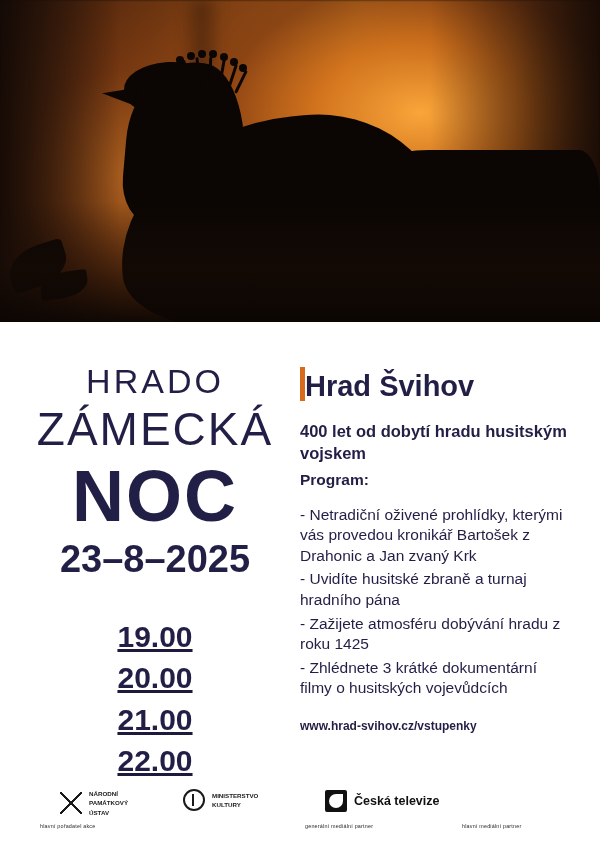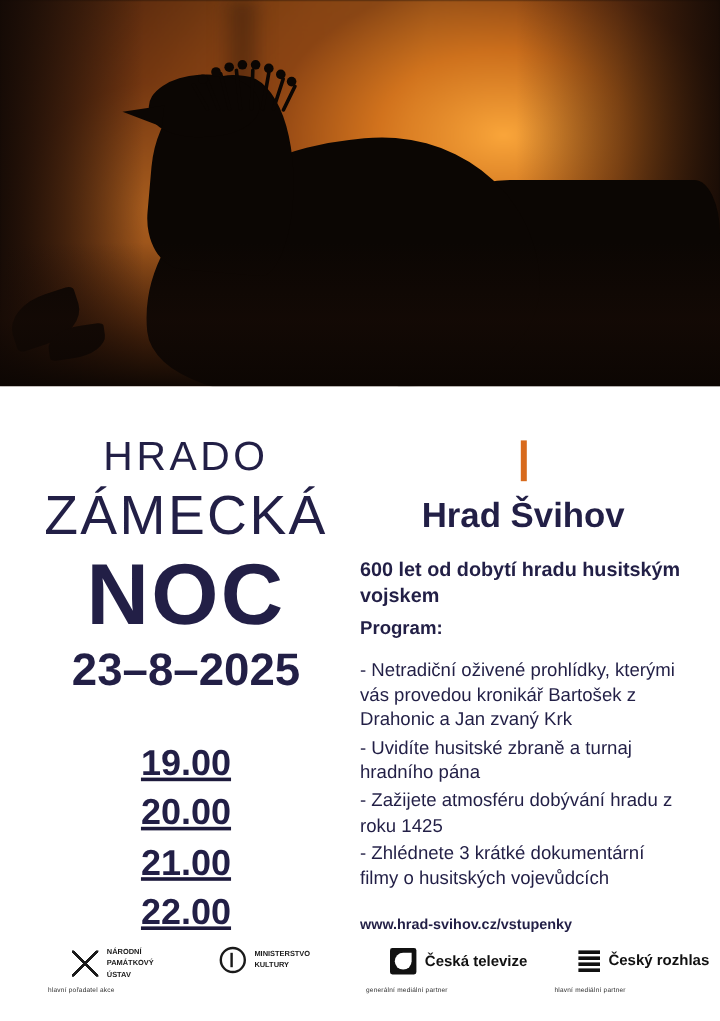--- a/index.html
+++ b/index.html
@@ -147,21 +147,21 @@
     font-size: 30px; font-weight: 700; color: #221f46;
     line-height: 1.38;
   }
 
   .right-block {
     position: absolute;
     left: 300px; top: 42px; width: 272px;
     color: #221f46;
   }
   .title-row {
-    display: flex; align-items: center; gap: 14px; flex-direction: column;
+    display: flex; align-items: flex-end; gap: 0;
   }
   .accent-bar {
     width: 5px; height: 34px; background: #d86a1c; margin-top: 3px; flex: none;
   }
   .castle-title {
     font-size: 29px; font-weight: 700; color: #221f46; line-height: 1.05;
   }
   .subtitle {
     margin-top: 20px;
     font-size: 16.5px; font-weight: 700; line-height: 1.32; color: #221f46;
@@ -281,21 +281,21 @@
         <div>21.00</div>
         <div>22.00</div>
       </div>
     </div>
 
     <div class="right-block">
       <div class="title-row">
         <div class="accent-bar"></div>
         <div class="castle-title">Hrad Švihov</div>
       </div>
-      <div class="subtitle">600 let od dobytí hradu husitským vojskem</div>
+      <div class="subtitle">400 let od dobytí hradu husitským vojskem</div>
       <div class="program-label">Program:</div>
       <div class="program-list">
         <div class="program-item">- Netradiční oživené prohlídky, kterými vás provedou kronikář Bartošek z Drahonic a Jan zvaný Krk</div>
         <div class="program-item">- Uvidíte husitské zbraně a turnaj hradního pána</div>
         <div class="program-item">- Zažijete atmosféru dobývání hradu z roku 1425</div>
         <div class="program-item">- Zhlédnete 3 krátké dokumentární filmy o husitských vojevůdcích</div>
       </div>
       <div class="weburl">www.hrad-svihov.cz/vstupenky</div>
     </div>
 
@@ -312,29 +312,20 @@
         <div class="mk-mark"></div>
         <div class="mk-text" style="white-space: pre-line;">MINISTERSTVO
 KULTURY</div>
       </div>
 
       <div class="logo ct">
         <div class="ct-mark"></div>
         <div class="ct-text">Česká televize</div>
       </div>
 
-      <div class="logo cro">
-        <div class="cro-mark">
-          <i style="top:2px;"></i>
-            <i style="top:7px;"></i>
-            <i style="top:12px;"></i>
-            <i style="top:17px;"></i>
-        </div>
-        <div class="cro-text">Český rozhlas</div>
-      </div>
 
       <div class="logo-caption cap1">hlavní pořadatel akce</div>
       <div class="logo-caption cap2">generální mediální partner</div>
       <div class="logo-caption cap3">hlavní mediální partner</div>
     </div>
 
   </div>
 </div>
 
 </body></html>

